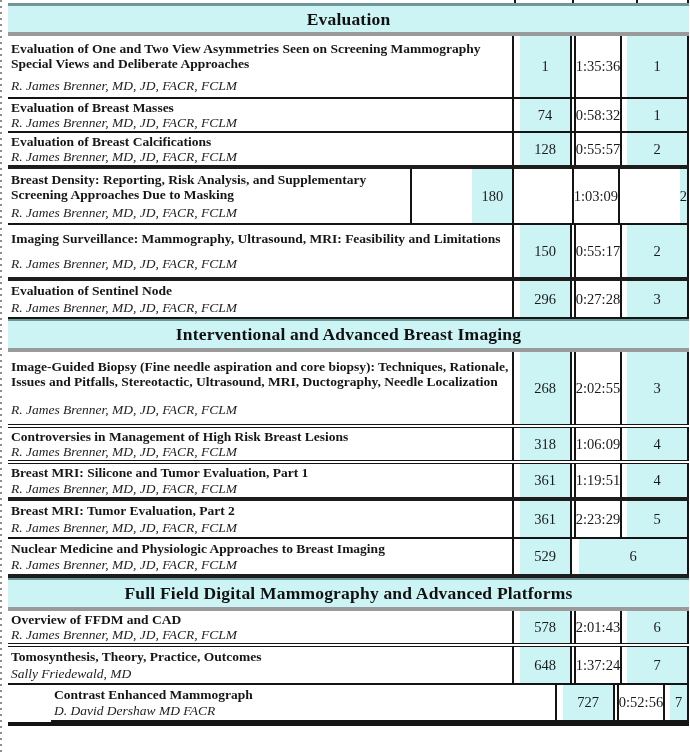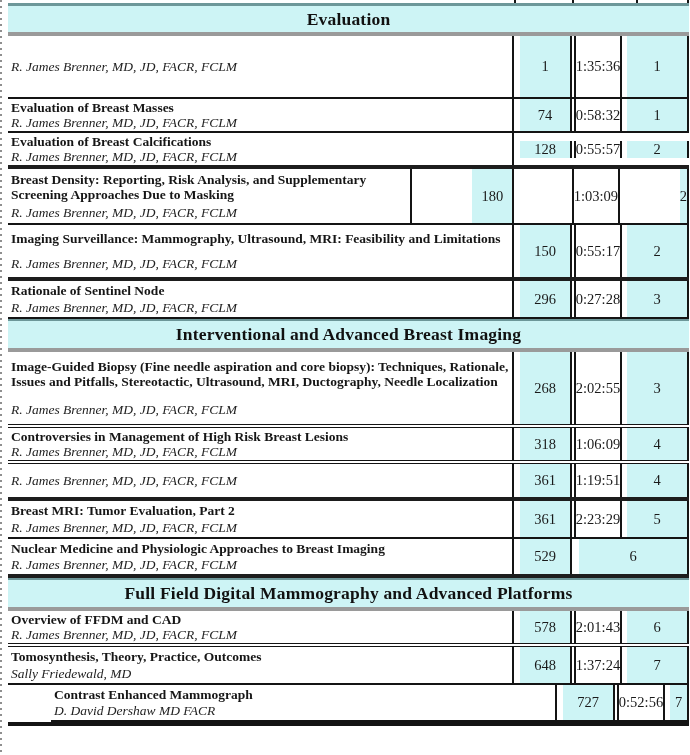--- a/index.html
+++ b/index.html
@@ -81,20 +81,21 @@
   <div class="top-sliver">
     <span class="tick" style="left:506px"></span>
     <span class="tick" style="left:564px"></span>
     <span class="tick" style="left:628px"></span>
     <span class="tick" style="left:679px"></span>
   </div>
   <div id="table-body">
       <div class="section-header">Evaluation</div>
       <div class="row" style="min-height: 63px;">
         <div class="cell-title">
+          <div class="title-text">Evaluation of One and Two View Asymmetries Seen on Screening Mammography Special Views and Deliberate Approaches</div>
           <div class="author-text">R. James Brenner, MD, JD, FACR, FCLM</div>
         </div>
         <div class="gut-a"></div>
         <div class="cell-page">1</div>
         <div class="gut-b"></div>
         <div class="cell-time">1:35:36</div>
         <div class="gut-c"></div>
         <div class="cell-disc">1</div>
       </div>
       <div class="row" style="min-height: 32px;">
@@ -102,21 +103,21 @@
           <div class="title-text">Evaluation of Breast Masses</div>
           <div class="author-text">R. James Brenner, MD, JD, FACR, FCLM</div>
         </div>
         <div class="gut-a"></div>
         <div class="cell-page">74</div>
         <div class="gut-b"></div>
         <div class="cell-time">0:58:32</div>
         <div class="gut-c"></div>
         <div class="cell-disc">1</div>
       </div>
-      <div class="row thick" style="min-height: 32px; align-items: center;">
+      <div class="row thick" style="min-height: 32px;">
         <div class="cell-title">
           <div class="title-text">Evaluation of Breast Calcifications</div>
           <div class="author-text">R. James Brenner, MD, JD, FACR, FCLM</div>
         </div>
         <div class="gut-a"></div>
         <div class="cell-page">128</div>
         <div class="gut-b"></div>
         <div class="cell-time">0:55:57</div>
         <div class="gut-c"></div>
         <div class="cell-disc">2</div>
@@ -140,21 +141,21 @@
         </div>
         <div class="gut-a"></div>
         <div class="cell-page">150</div>
         <div class="gut-b"></div>
         <div class="cell-time">0:55:17</div>
         <div class="gut-c"></div>
         <div class="cell-disc">2</div>
       </div>
       <div class="row" style="min-height: 38px;">
         <div class="cell-title">
-          <div class="title-text">Rationale of Sentinel Node</div>
+          <div class="title-text">Evaluation of Sentinel Node</div>
           <div class="author-text">R. James Brenner, MD, JD, FACR, FCLM</div>
         </div>
         <div class="gut-a"></div>
         <div class="cell-page">296</div>
         <div class="gut-b"></div>
         <div class="cell-time">0:27:28</div>
         <div class="gut-c"></div>
         <div class="cell-disc">3</div>
       </div>
       <div class="section-header sub">Interventional and Advanced Breast Imaging</div>
@@ -177,20 +178,21 @@
         </div>
         <div class="gut-a"></div>
         <div class="cell-page">318</div>
         <div class="gut-b"></div>
         <div class="cell-time">1:06:09</div>
         <div class="gut-c"></div>
         <div class="cell-disc">4</div>
       </div>
       <div class="row thick" style="min-height: 37px;">
         <div class="cell-title">
+          <div class="title-text">Breast MRI: Silicone and Tumor Evaluation, Part 1</div>
           <div class="author-text">R. James Brenner, MD, JD, FACR, FCLM</div>
         </div>
         <div class="gut-a"></div>
         <div class="cell-page">361</div>
         <div class="gut-b"></div>
         <div class="cell-time">1:19:51</div>
         <div class="gut-c"></div>
         <div class="cell-disc">4</div>
       </div>
       <div class="row" style="min-height: 38px;">

